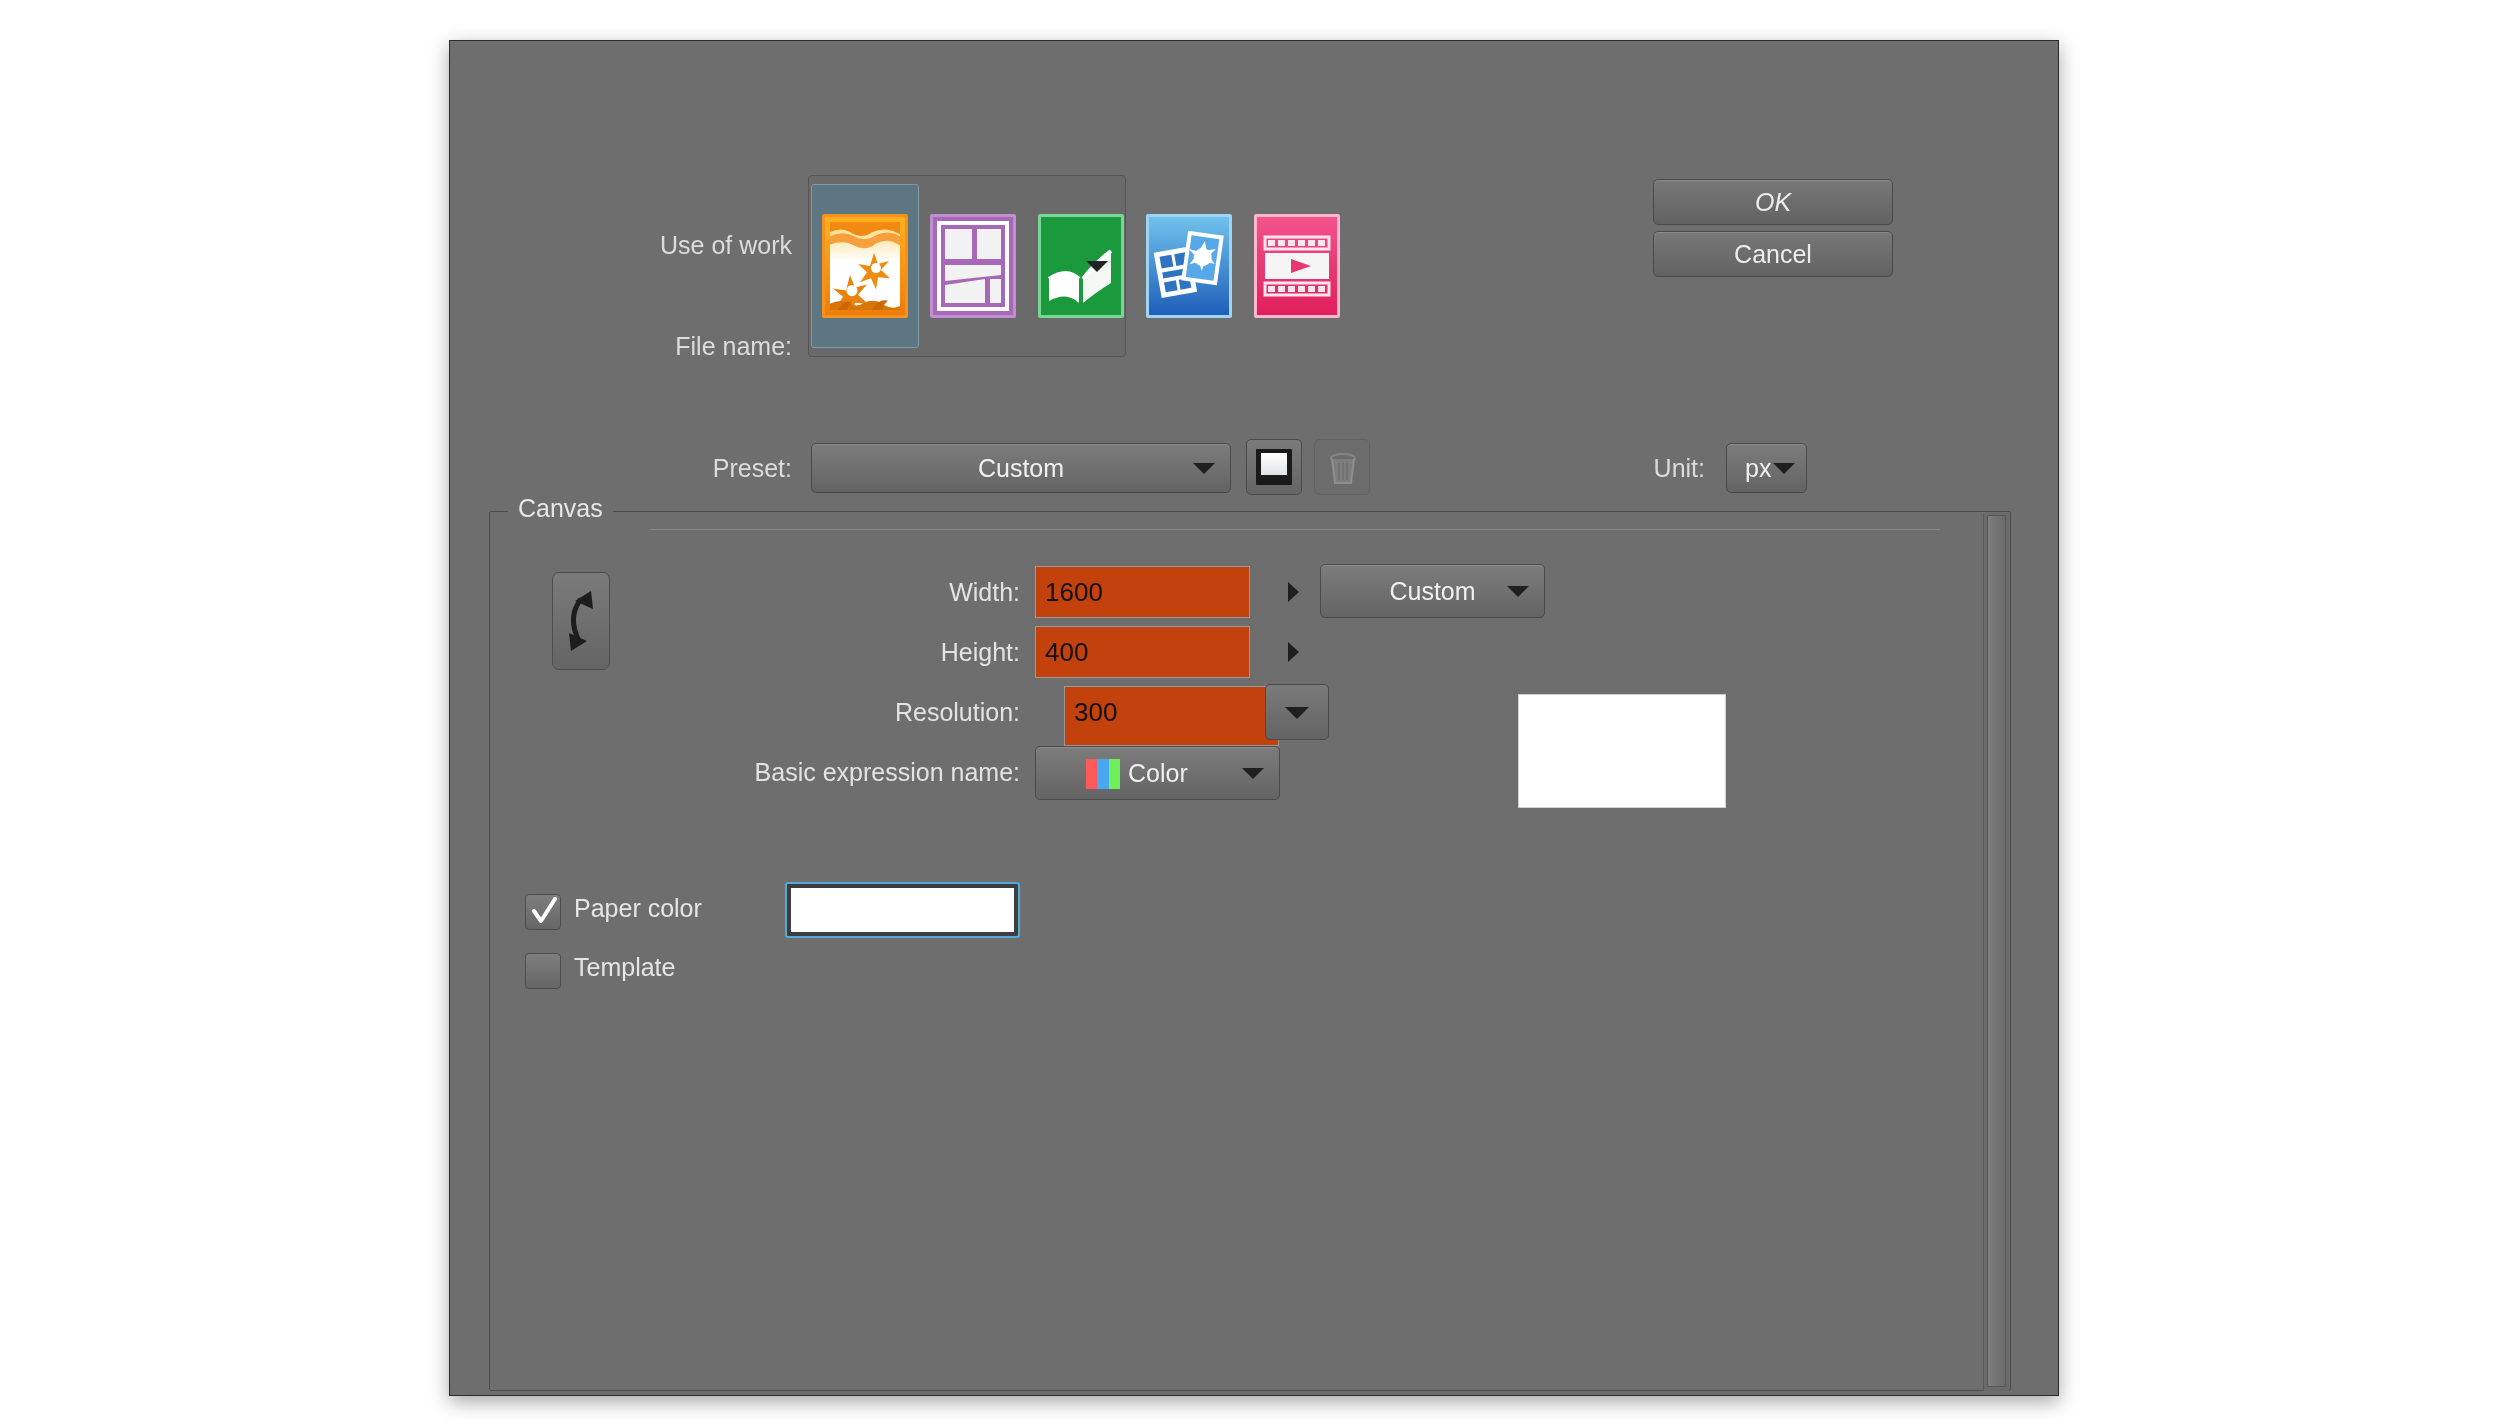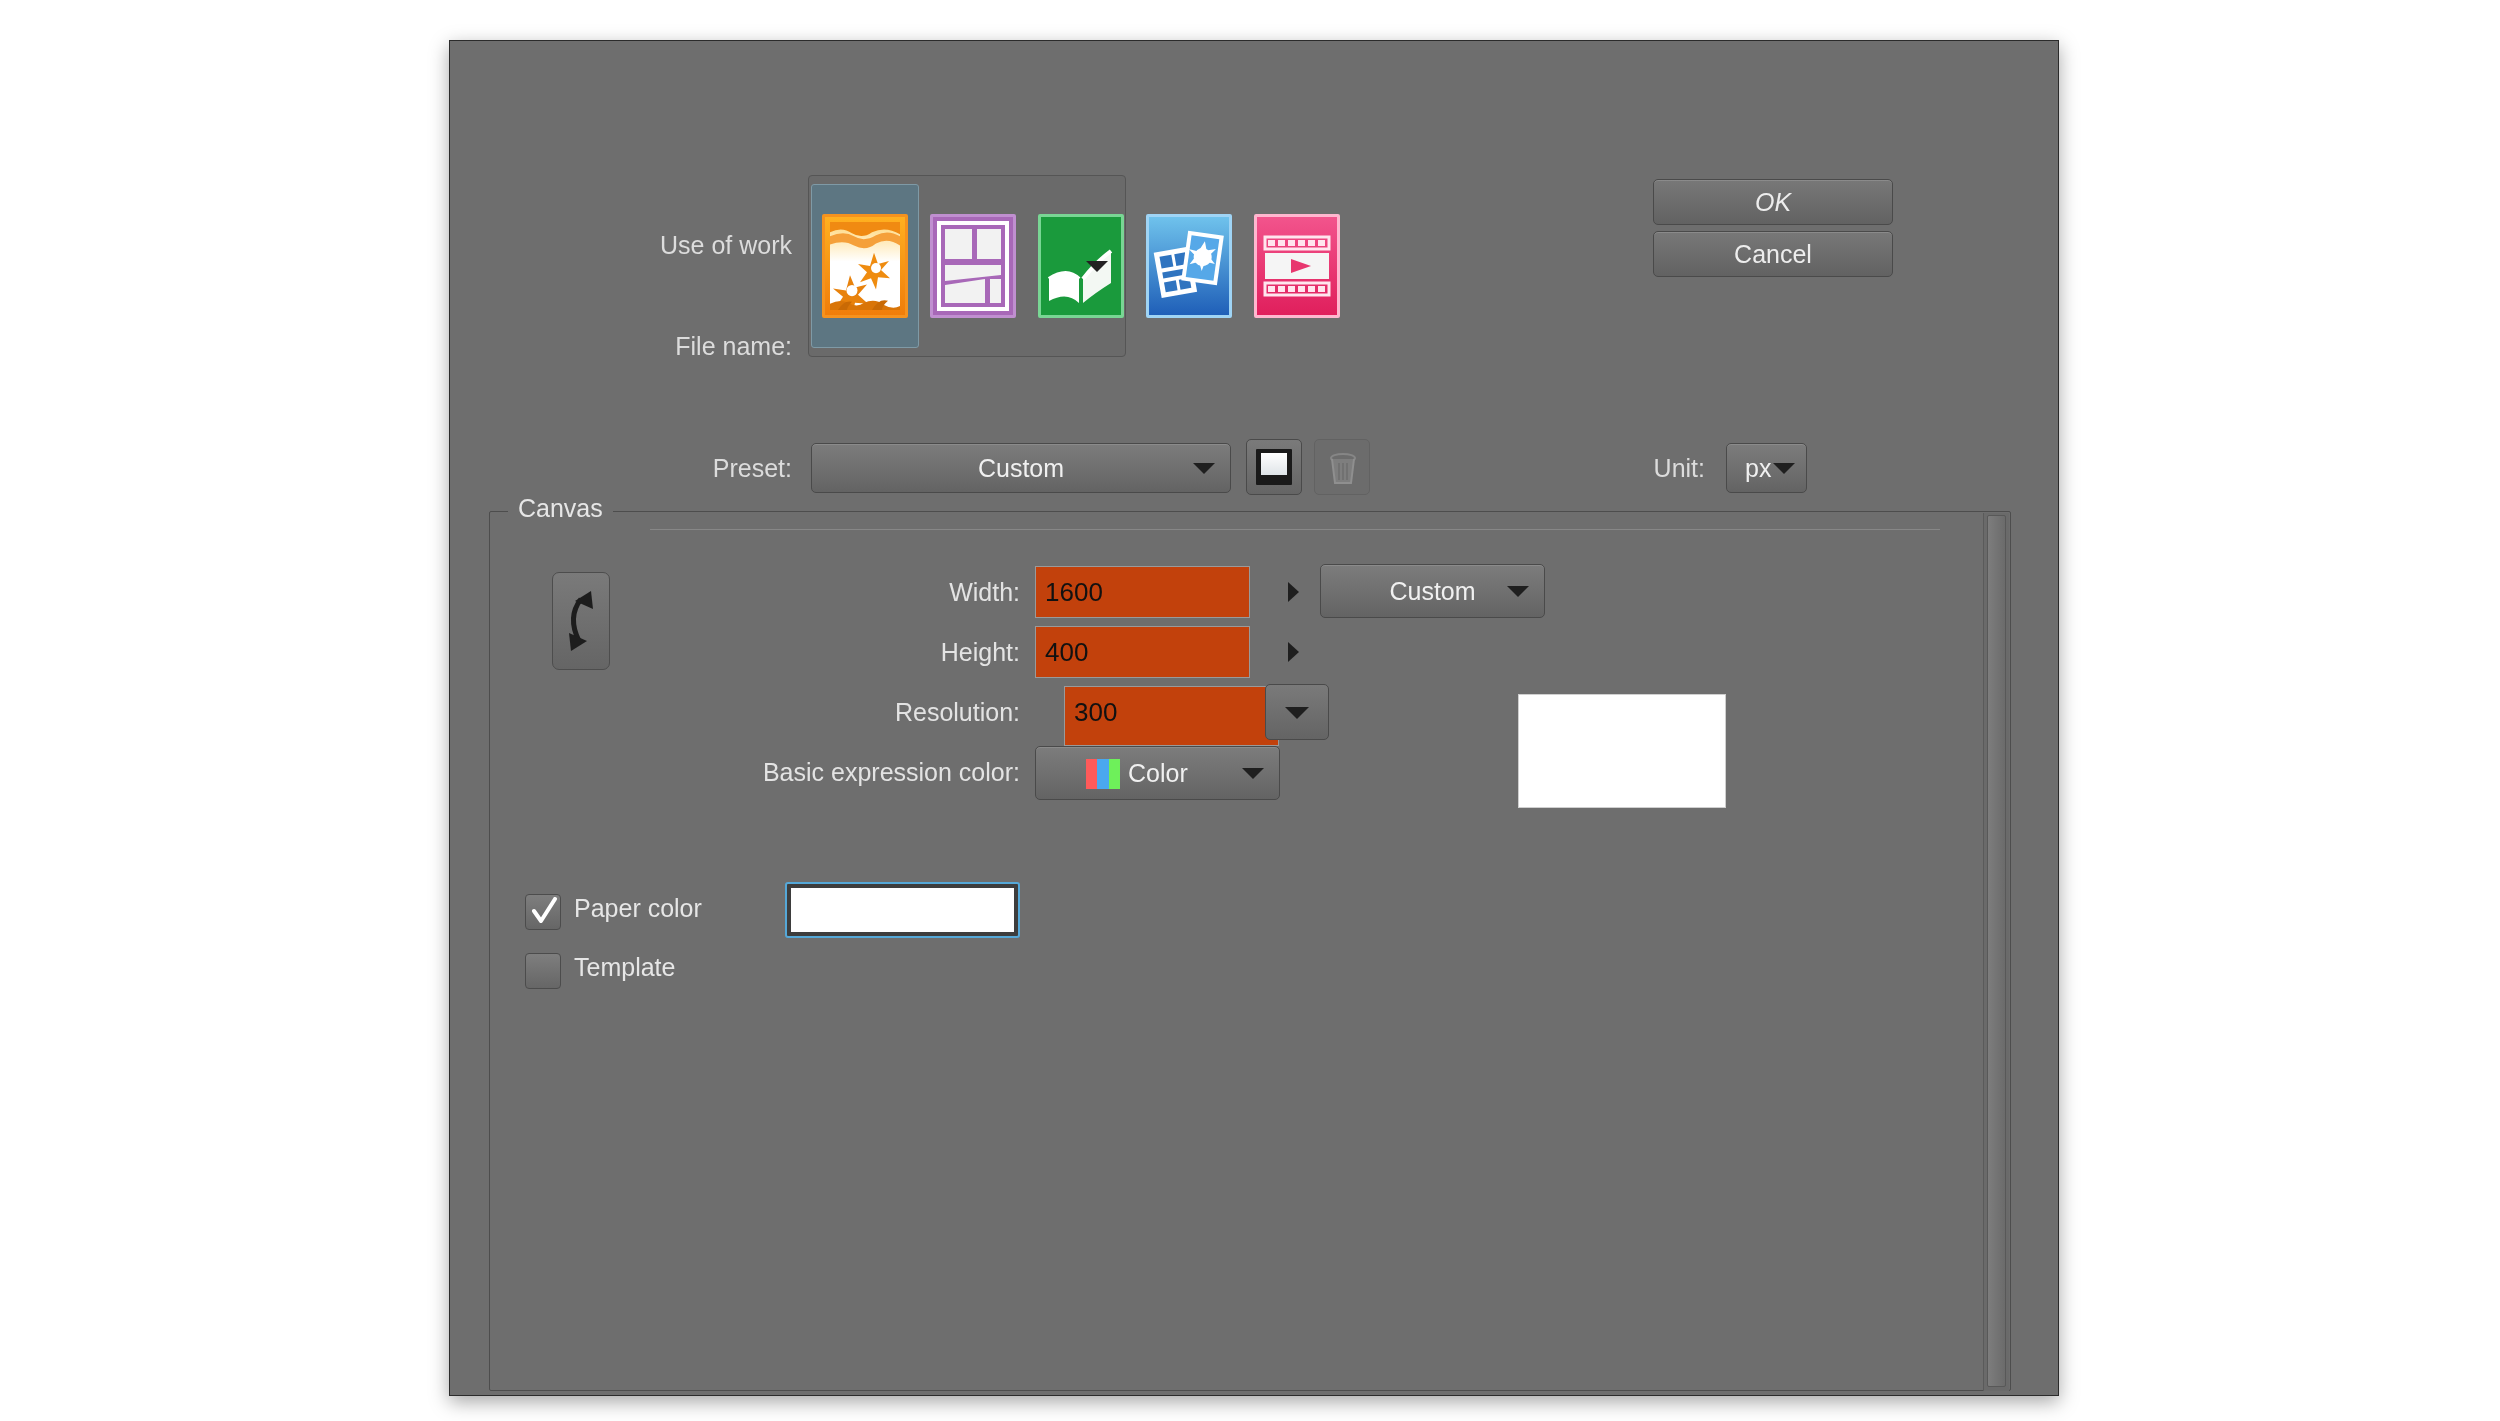--- a/index.html
+++ b/index.html
@@ -530,21 +530,21 @@
       </div>
 
       <div id="resolution-label" class="crow-label">Resolution:</div>
       <div id="resolution-input" class="numfield">300</div>
       <div id="resolution-dd">
         <svg width="26" height="15" viewBox="0 0 26 15">
           <polygon points="1,2 25,2 13,14" fill="#1f1f1f"></polygon>
         </svg>
       </div>
 
-      <div id="exprcolor-label" class="crow-label">Basic expression color:</div>
+      <div id="exprcolor-label" class="crow-label">Basic expression name:</div>
       <div id="exprcolor-combo" class="combo">
         <span id="rgb-swatch">
           <i style="background:#ff5a5a"></i>
             <i style="background:#4aa8f0"></i>
             <i style="background:#6ef05a"></i>
         </span>
         <span class="ctext">Color</span>
         <span class="carrow">
           <svg width="24" height="14" viewBox="0 0 24 14">
               <polygon points="1,2 23,2 12,13" fill="#1f1f1f"></polygon>

